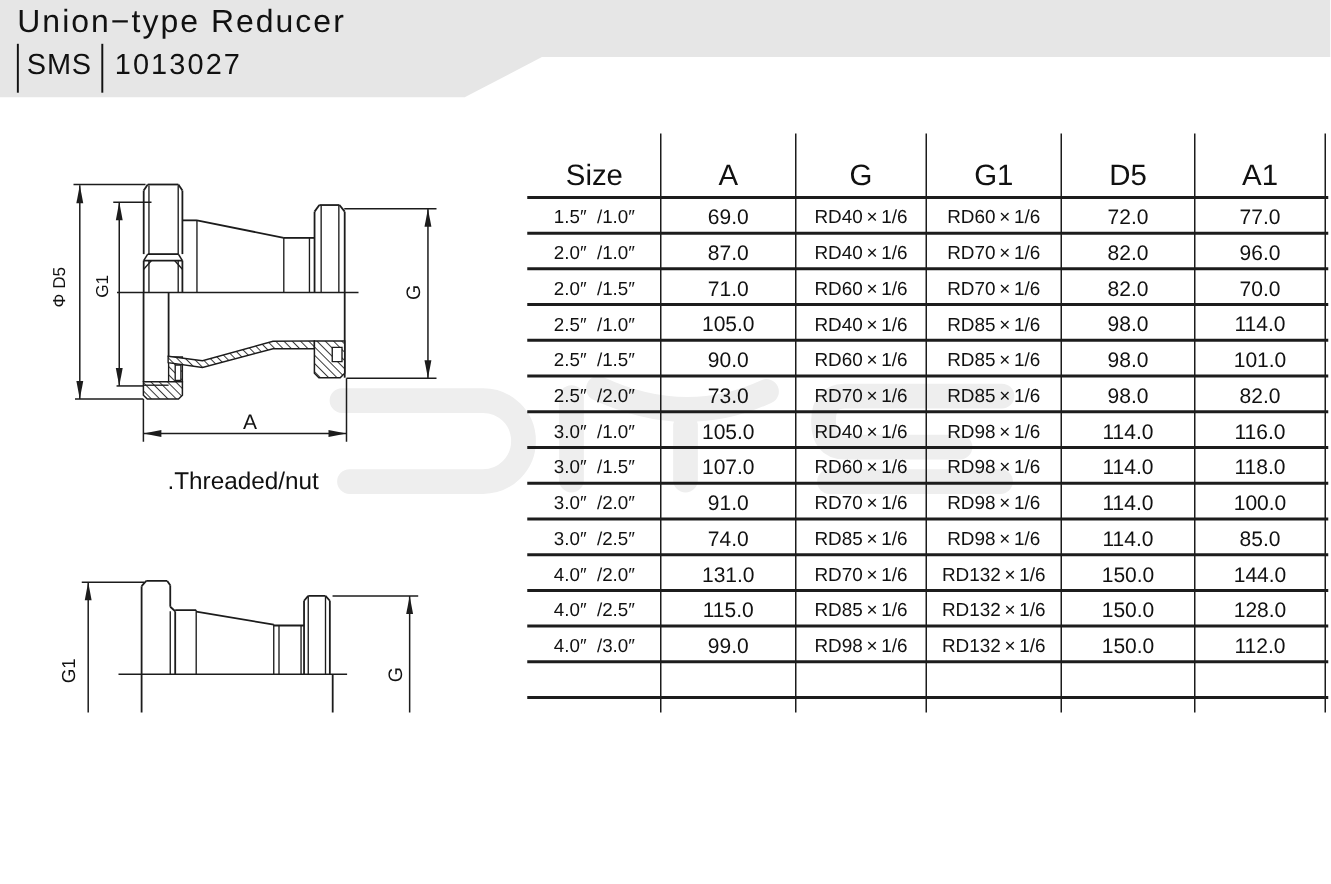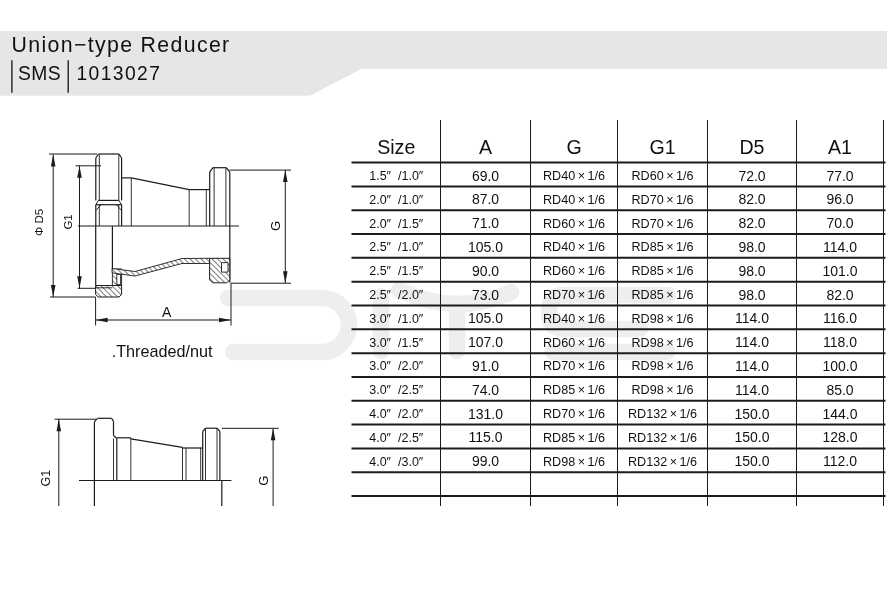--- a/index.html
+++ b/index.html
@@ -1,15 +1,15 @@
 <!DOCTYPE html>
 <html><head><meta charset="utf-8">
 <style>
 html,body{margin:0;padding:0;background:#fff;}
-#pg{position:relative;width:887px;height:475px;overflow:hidden;margin-top:31px;}
+#pg{position:relative;width:887px;height:475px;overflow:hidden;}
 #pg svg text{font-family:"Liberation Sans",sans-serif;}
 </style></head>
 <body>
 <div id="pg">
 <svg width="887" height="589" viewBox="0 0 887 589">
 <polygon points="0,0 887,0 887,38 361.3,38 309.8,64.8 0,64.8" fill="#e6e6e6"></polygon>
 <g stroke="#eeeeee" fill="none" stroke-linecap="round">
 <path d="M228,267 H322 A27,27 0 0 1 322,321 H233" stroke-width="16.5"></path>
 <path d="M381,265 V320" stroke-width="16.5"></path>
 <path d="M399,259 Q457,286 511,261" stroke-width="16.5"></path>

